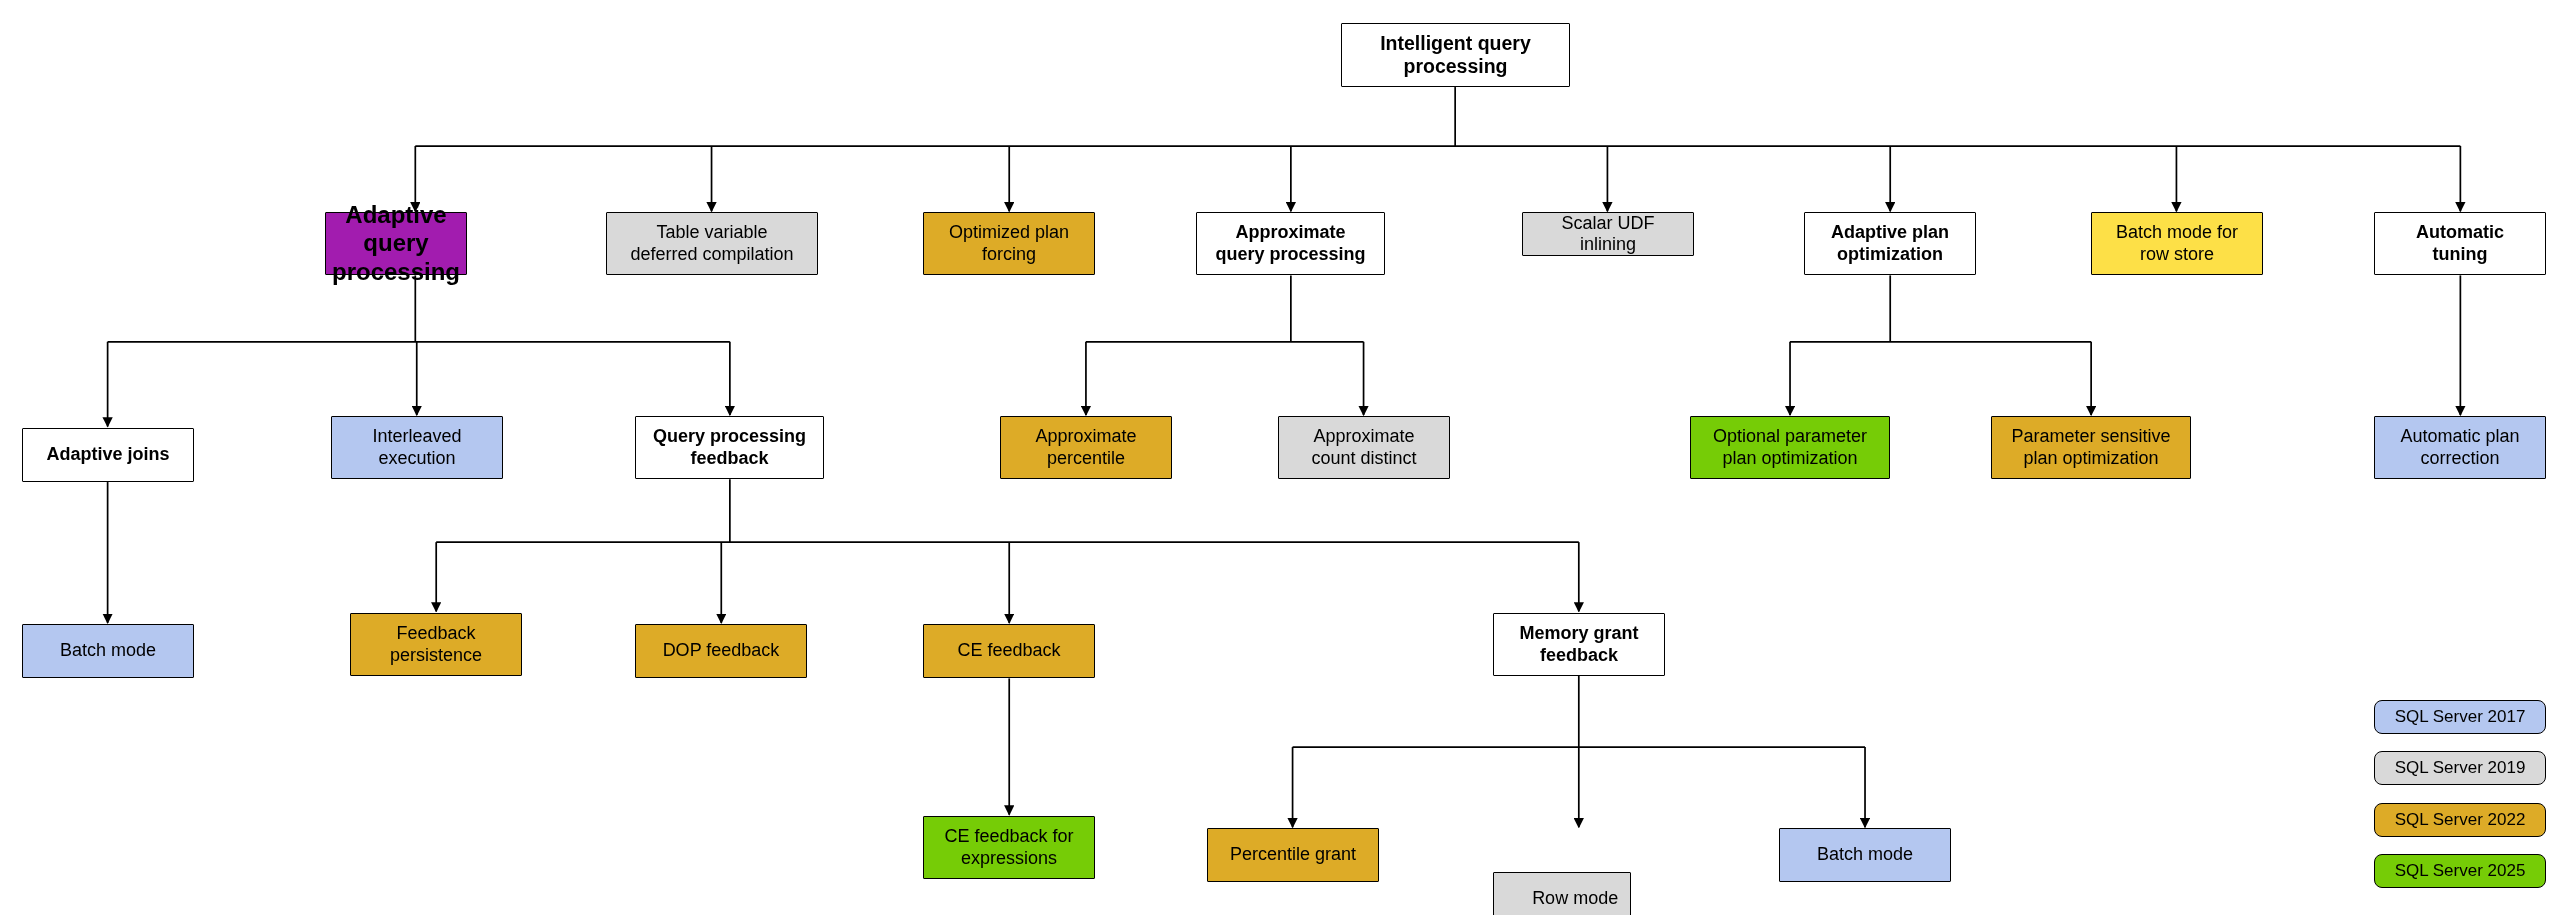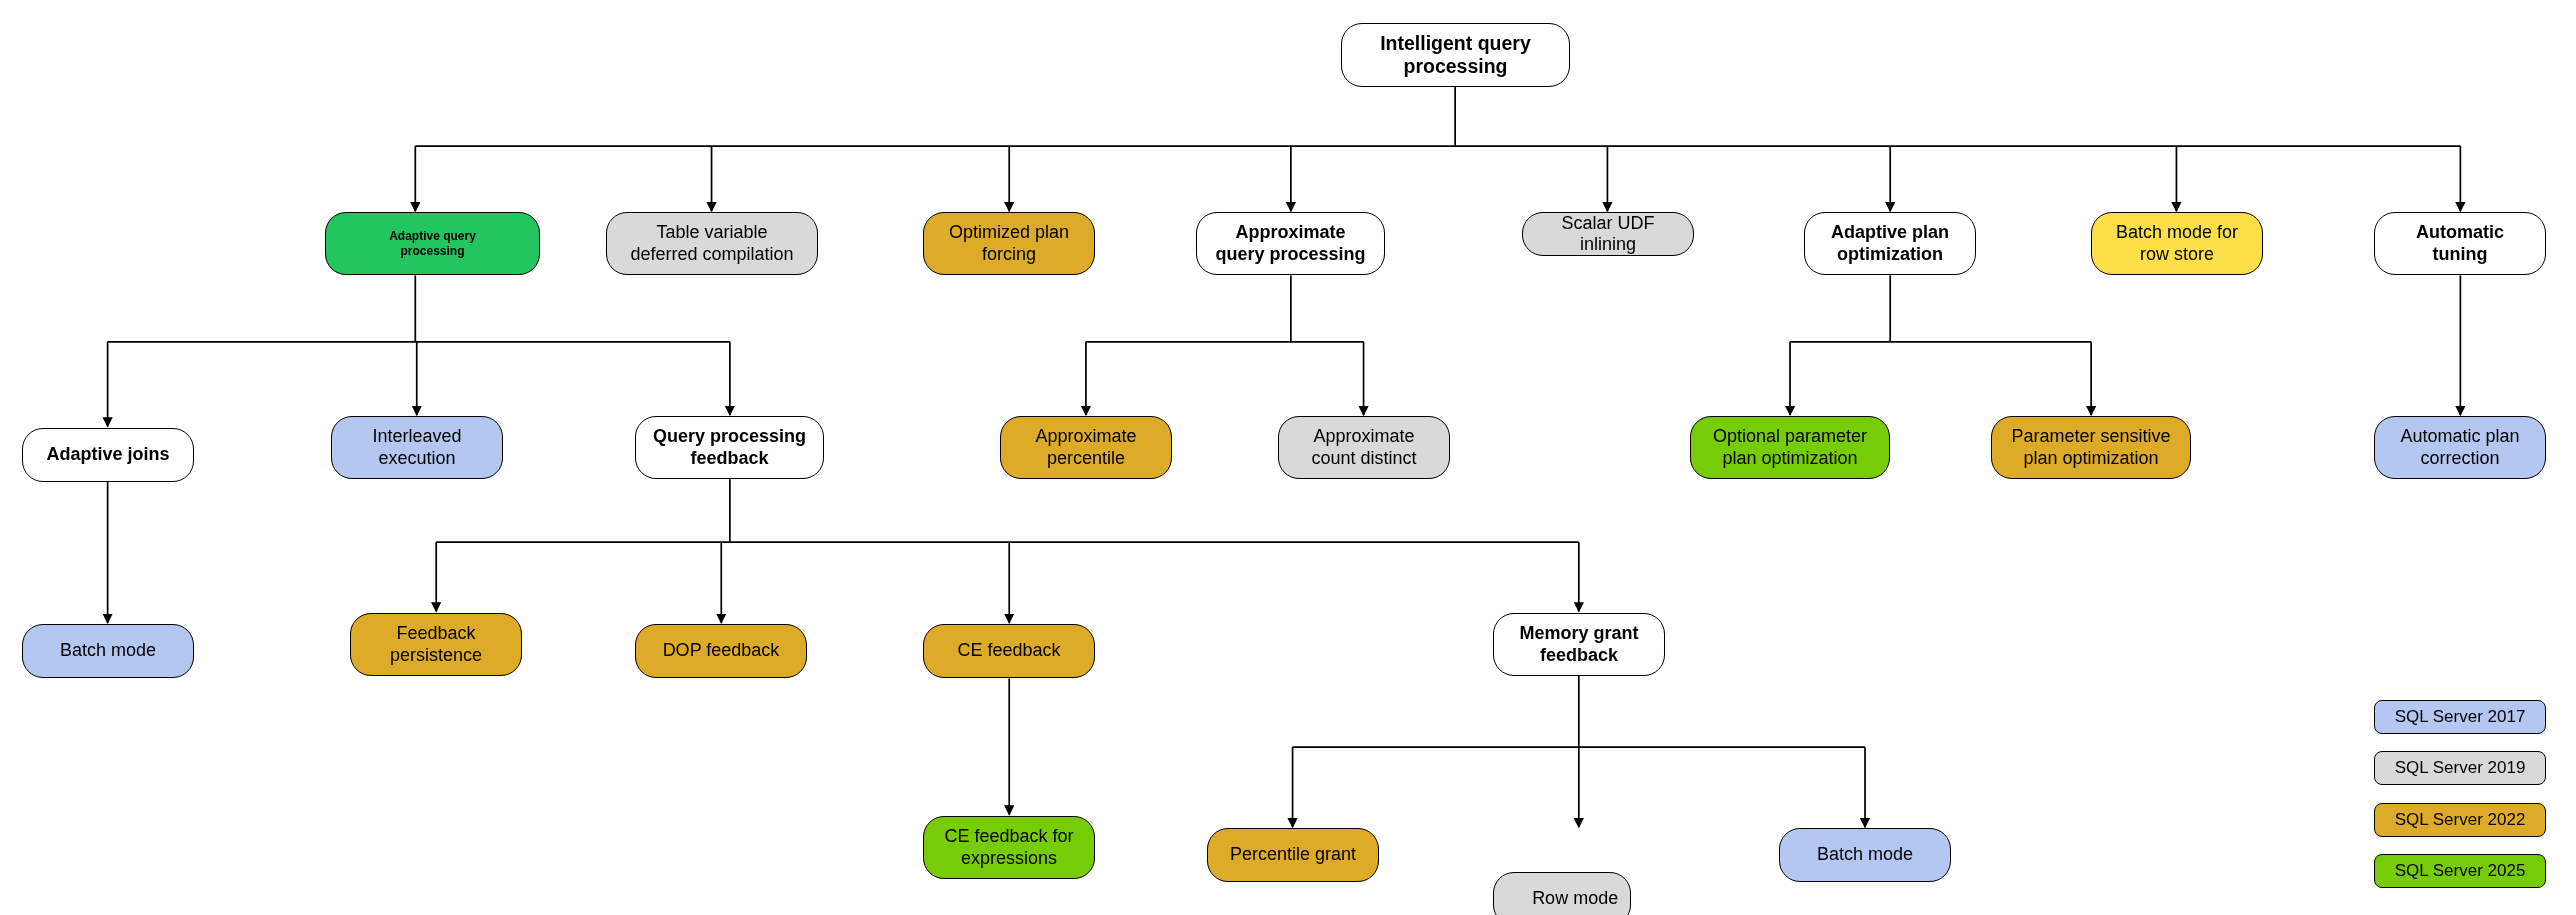--- a/index.html
+++ b/index.html
@@ -20,21 +20,21 @@
     left: 0;
     top: 0;
     width: 2576px;
     height: 916px;
     pointer-events: none;
   }
   .node {
     position: absolute;
     box-sizing: border-box;
     border: 1.7px solid #000000;
-    border-radius: 21px;
+    border-radius: 1px;
     background: #ffffff;
     display: flex;
     align-items: center;
     justify-content: center;
     text-align: center;
     color: #000000;
     line-height: 1.18;
     padding: 2.3px 5.7px;
     white-space: pre-line;
   }
@@ -98,21 +98,21 @@
         <path d="M 2758 1180 L 2758 1305" fill="none" stroke="#000000" stroke-width="3"></path>
         <path d="M 2258 1305 L 3258 1305" fill="none" stroke="#000000" stroke-width="3"></path>
         <path d="M 2258 1305 L 2258 1445" fill="none" stroke="#000000" stroke-width="3" marker-end="url(#arrow)"></path>
         <path d="M 2758 1305 L 2758 1445" fill="none" stroke="#000000" stroke-width="3" marker-end="url(#arrow)"></path>
         <path d="M 3258 1305 L 3258 1445" fill="none" stroke="#000000" stroke-width="3" marker-end="url(#arrow)"></path>
       </g>
   </svg>
   <div id="nodes">
       <div class="node root" style="left: 1341px; top: 23px; width: 229px; height: 64px; background: rgb(255, 255, 255); font-size: 19.5px; font-weight: bold;">Intelligent query
 processing</div>
-      <div class="node" style="left: 325px; top: 212px; width: 215px; height: 63px; background: #22c55e; font-size: 12px; font-weight: bold;">Adaptive query
+      <div class="node" style="left: 325px; top: 212px; width: 142px; height: 63px; background: #a21caf; font-size: 24px; font-weight: bold;">Adaptive query
 processing</div>
       <div class="node" style="left: 606px; top: 212px; width: 212px; height: 63px; background: rgb(217, 217, 217); font-size: 18px; font-weight: normal;">Table variable
 deferred compilation</div>
       <div class="node" style="left: 923px; top: 212px; width: 172px; height: 63px; background: rgb(221, 171, 39); font-size: 18px; font-weight: normal;">Optimized plan
 forcing</div>
       <div class="node" style="left: 1196px; top: 212px; width: 189px; height: 63px; background: rgb(255, 255, 255); font-size: 18px; font-weight: bold;">Approximate
 query processing</div>
       <div class="node" style="left: 1522px; top: 212px; width: 172px; height: 44px; background: rgb(217, 217, 217); font-size: 18px; font-weight: normal;">Scalar UDF
 inlining</div>
       <div class="node" style="left: 1804px; top: 212px; width: 172px; height: 63px; background: rgb(255, 255, 255); font-size: 18px; font-weight: bold;">Adaptive plan

